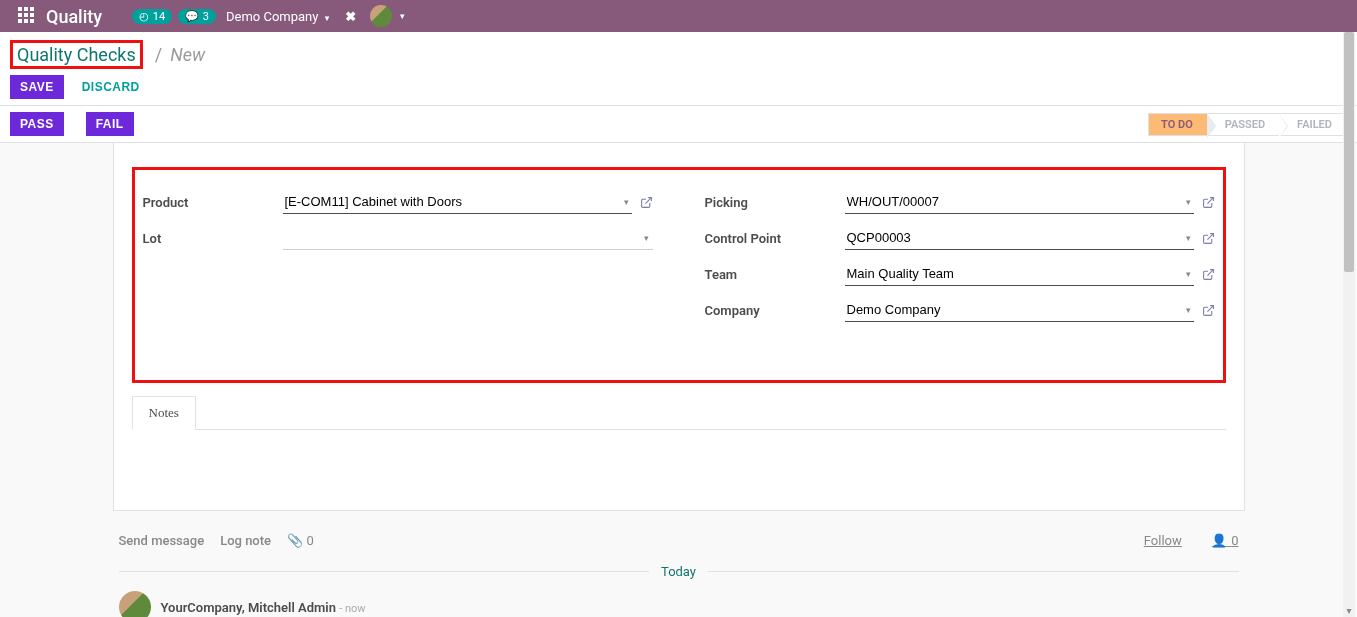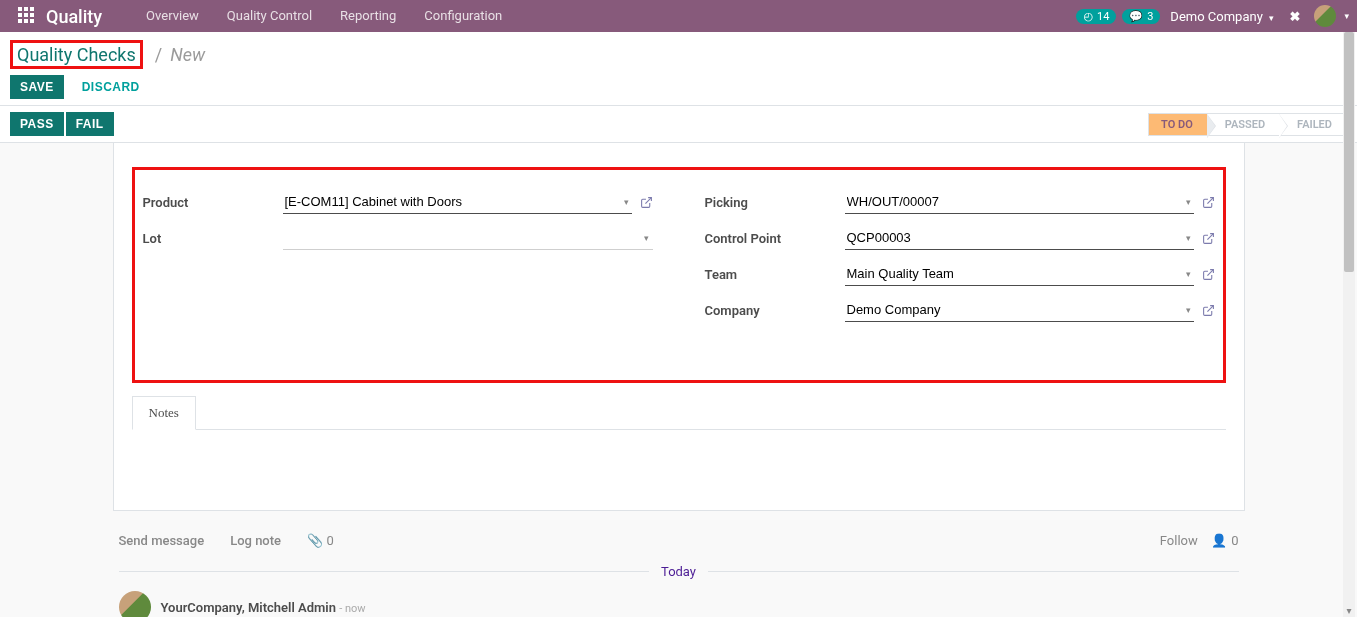--- a/index.html
+++ b/index.html
@@ -21,26 +21,26 @@
 
 
 .toolbar { padding: 8px 10px 6px 10px; }
 .breadcrumb { display: flex; align-items: center; gap: 8px; font-size: 18px; margin-bottom: 6px; }
 .breadcrumb-link { color: #0f766e; text-decoration: none; cursor: pointer; }
 .breadcrumb-sep { color: #9b9b9b; }
 .breadcrumb-current { color: #9b9b9b; font-style: italic; }
 .highlight-box { border: 3px solid #e11; padding: 1px 4px; display: inline-block; margin-right:4px;}
 .btns { display: flex; gap: 8px; align-items: center; }
 .btn { border: none; padding: 5px 10px; font-size: 12px; font-weight: 600; cursor: pointer; letter-spacing: .04em; }
-.btn.primary { background: #0f766e; color: #fff; }
+.btn.primary { background: #6d28d9; color: #fff; }
 .btn.link { background: transparent; color: #00a09d; }
 
 
 .statusbar { border-top: 1px solid #dee2e6; border-bottom: 1px solid #dee2e6; display: flex; align-items: center; padding: 6px 10px; }
-.status-left { display: flex; gap: 2px; flex:1;}
+.status-left { display: flex; gap: 22px; flex:1;}
 .status-right { display: flex; align-items:center; }
 .status-step { position: relative; padding: 4px 14px 4px 18px; font-size: 11px; font-weight:600; color: #adb5bd; background:#fff; border-top:1px solid #dee2e6; border-bottom:1px solid #dee2e6; }
 .status-step:first-child{border-left:1px solid #dee2e6; padding-left:12px;}
 .status-step.active { color: #875a7b; background: #fdba74; }
 .status-step::after { content:""; position:absolute; right:-8px; top:0; width:0;height:0; border-top:12px solid transparent; border-bottom:12px solid transparent; border-left:8px solid #fff; z-index:2;}
 .status-step.active::after{border-left-color:#e9ecef;}
 .status-step::before{content:"";position:absolute;right:-9px;top:0;width:0;height:0;border-top:12px solid transparent;border-bottom:12px solid transparent;border-left:9px solid #dee2e6;z-index:1;}
 .status-step:last-child::after,.status-step:last-child::before{display:none;}
 .status-step:last-child{border-right:1px solid #dee2e6;}
 
@@ -63,26 +63,26 @@
 
 
 .tabs { display: flex; border-bottom: 1px solid #dee2e6; margin: 0 18px; font-family: Liberation Serif, serif; }
 .tab { padding: 8px 16px; font-size: 13px; color: #4c4c4c; border: 1px solid transparent; border-bottom: none; cursor: pointer; position:relative; top:1px; background:#fff;}
 .tab.active { border-color: #dee2e6; border-bottom: 1px solid #fff; }
 .tab-content{min-height:80px;}
 
 
 .chatter { max-width: 1132px; margin: 14px auto 0 auto; padding: 0 6px; }
 .chatter-top { display: flex; align-items: center; padding: 8px 0; color:#888;}
-.chatter-top .left{display:flex;gap:26px;align-items:flex-end;flex:1;}
+.chatter-top .left{display:flex;gap:16px;align-items:flex-end;flex:1;}
 .chatter-top .left span{cursor:pointer;}
-.chatter-top .right{display:flex;gap:14px;align-items:center;}
+.chatter-top .right{display:flex;gap:30px;align-items:center;text-decoration:underline;}
 .divider-h { display:flex; align-items:center; margin:8px 0; }
 .divider-h::before,.divider-h::after{content:"";flex:1;border-top:1px solid #dee2e6;}
-.divider-h span{padding:0 12px;color:#4c1d95;font-size:13px;}
+.divider-h span{padding:0 12px;color:#0f766e;font-size:13px;}
 .msg-row{display:flex;align-items:center;gap:10px;padding:4px 0;}
 .msg-avatar{width:32px;height:32px;border-radius:50%;background:linear-gradient(135deg,#c7a17a 40%,#5f8a3c 42%);flex-shrink:0;}
 .msg-author{font-weight:600;color:#4c4c4c;}
 .msg-time{color:#aaa;font-size:11px;}
 
 
 .fake-scroll{position:fixed;right:2px;top:32px;bottom:0;width:12px;background:#f1f1f1;}
 .fake-thumb{position:absolute;right:1px;top:0;width:10px;height:240px;background:#c1c1c1;border-radius:2px;}
 .fake-arrow{position:absolute;left:0;width:12px;height:12px;color:#888;font-size:10px;text-align:center;}
 .fake-arrow.up{top:0;}
@@ -97,26 +97,20 @@
       <span></span>
       <span></span>
       <span></span>
       <span></span>
       <span></span>
       <span></span>
       <span></span>
       <span></span>
     </div>
   <div class="brand">Quality</div>
-  <div class="nav-menu">
-    <div class="nav-item">Overview</div>
-    <div class="nav-item">Quality Control</div>
-    <div class="nav-item">Reporting</div>
-    <div class="nav-item">Configuration</div>
-  </div>
   <div class="nav-right">
     <div class="pill teal">
       <span>◴</span>
       <span>14</span>
     </div>
     <div class="pill teal">
       <span>💬</span>
       <span>3</span>
     </div>
     <div class="company-name">

